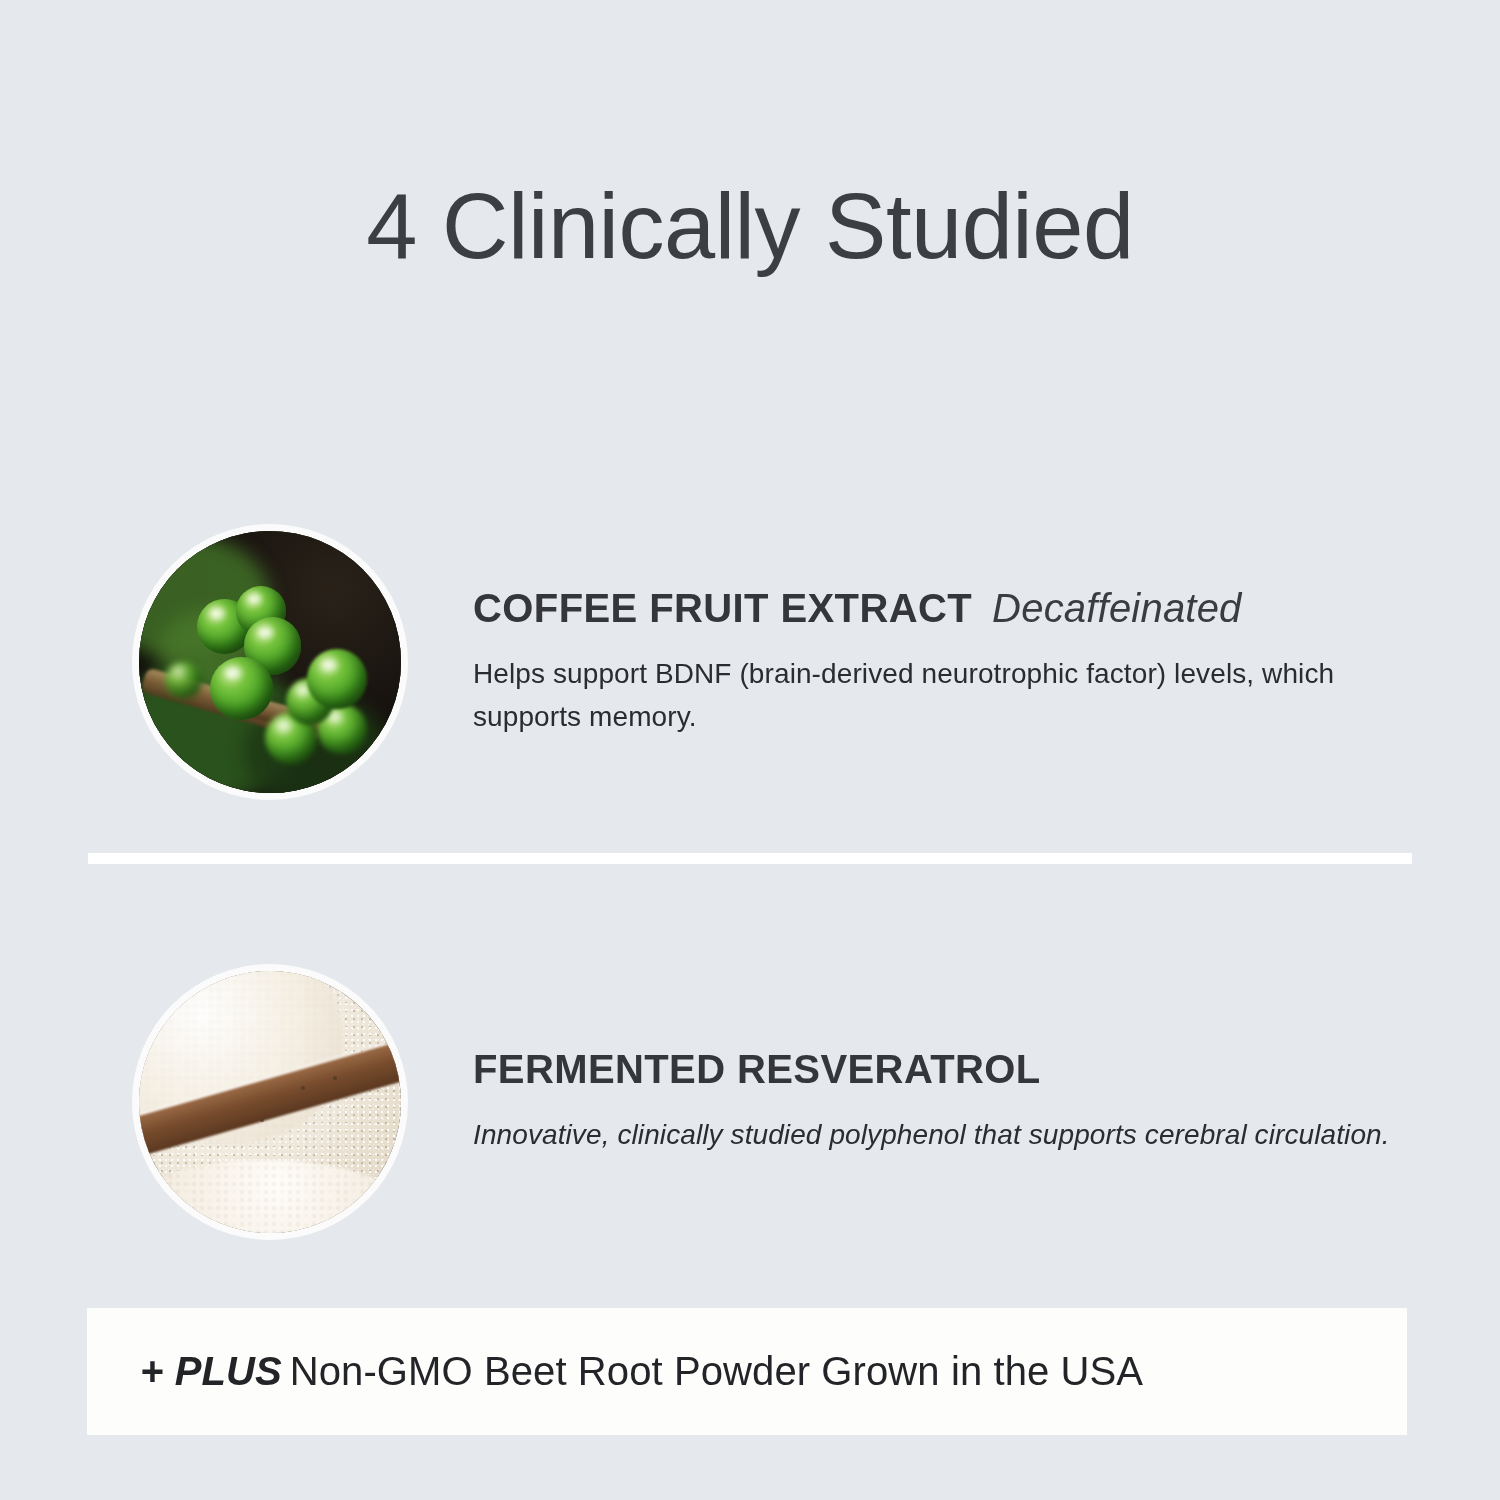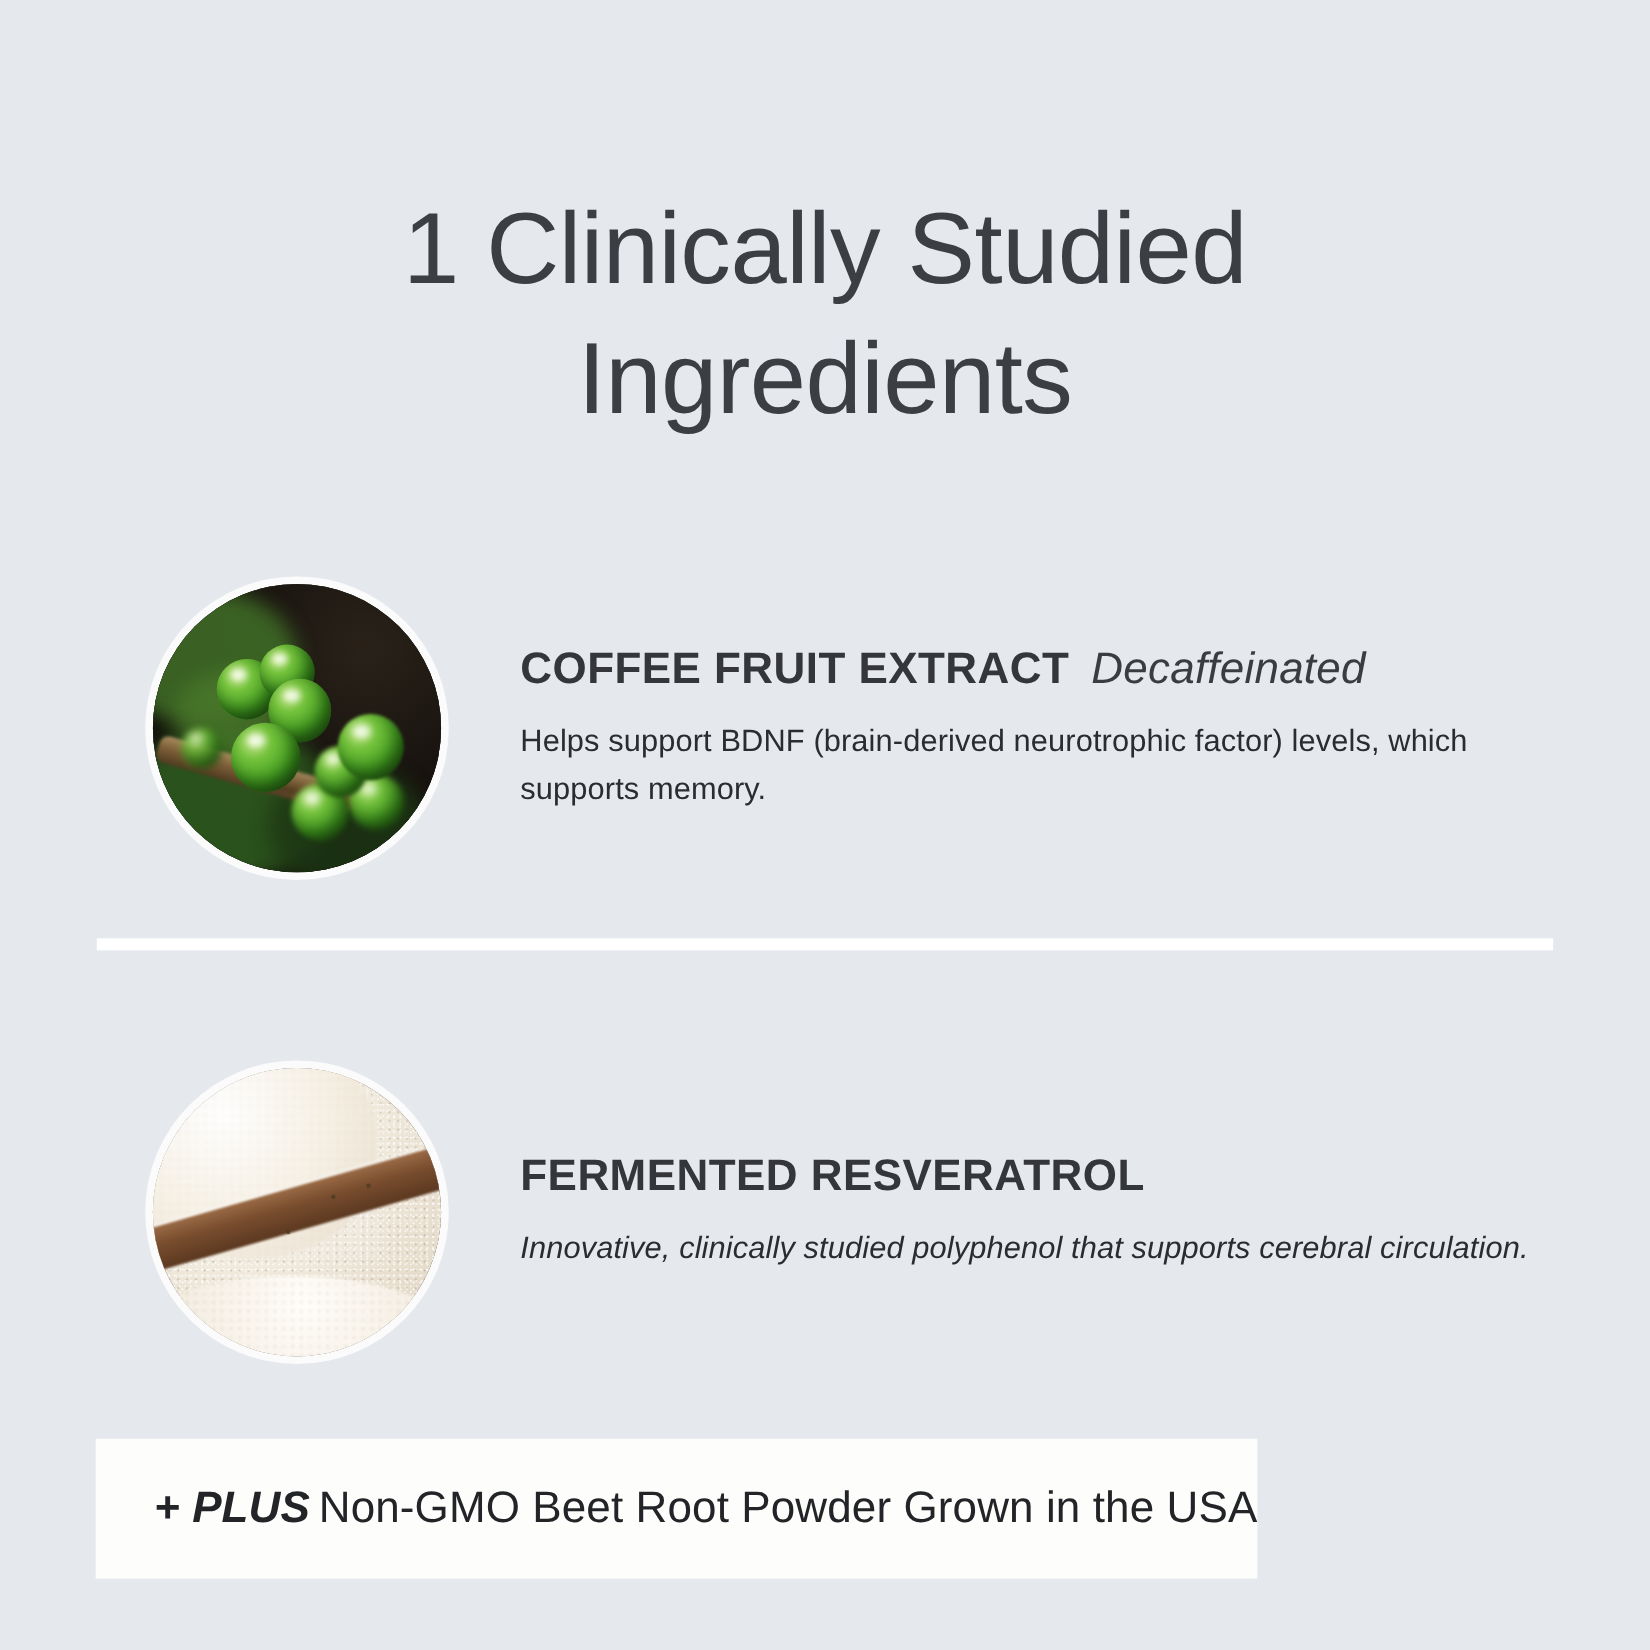--- a/index.html
+++ b/index.html
@@ -223,21 +223,21 @@
     width: 1324px;
     height: 11px;
     background: #ffffff;
   }
 
   
   .banner {
     position: absolute;
     left: 87px;
     top: 1308px;
-    width: 1056px;
+    width: 1320px;
     height: 127px;
     background: #fdfdfb;
     display: flex;
     align-items: center;
   }
   .banner-text {
     padding-left: 53px;
     font-size: 40px;
     font-weight: 400;
     color: #232428;
@@ -249,22 +249,21 @@
     font-style: italic;
     margin-right: 8px;
   }
 </style>
 </head>
 <body>
 
 <div class="page">
 
   <h1 class="headline">
-    <span>1 Clinically Studied</span><br>
-    <span>Ingredients</span>
+    <span>4 Clinically Studied</span><br>
   </h1>
 
   <div class="ingredient row-1">
     <div class="thumb">
       <div class="art coffee-bg"></div>
       <div class="coffee-leaf lf1"></div>
       <div class="coffee-leaf lf2"></div>
       <div class="coffee-leaf lf3"></div>
       <div class="coffee-leaf lf4"></div>
       <div class="branch"></div>

